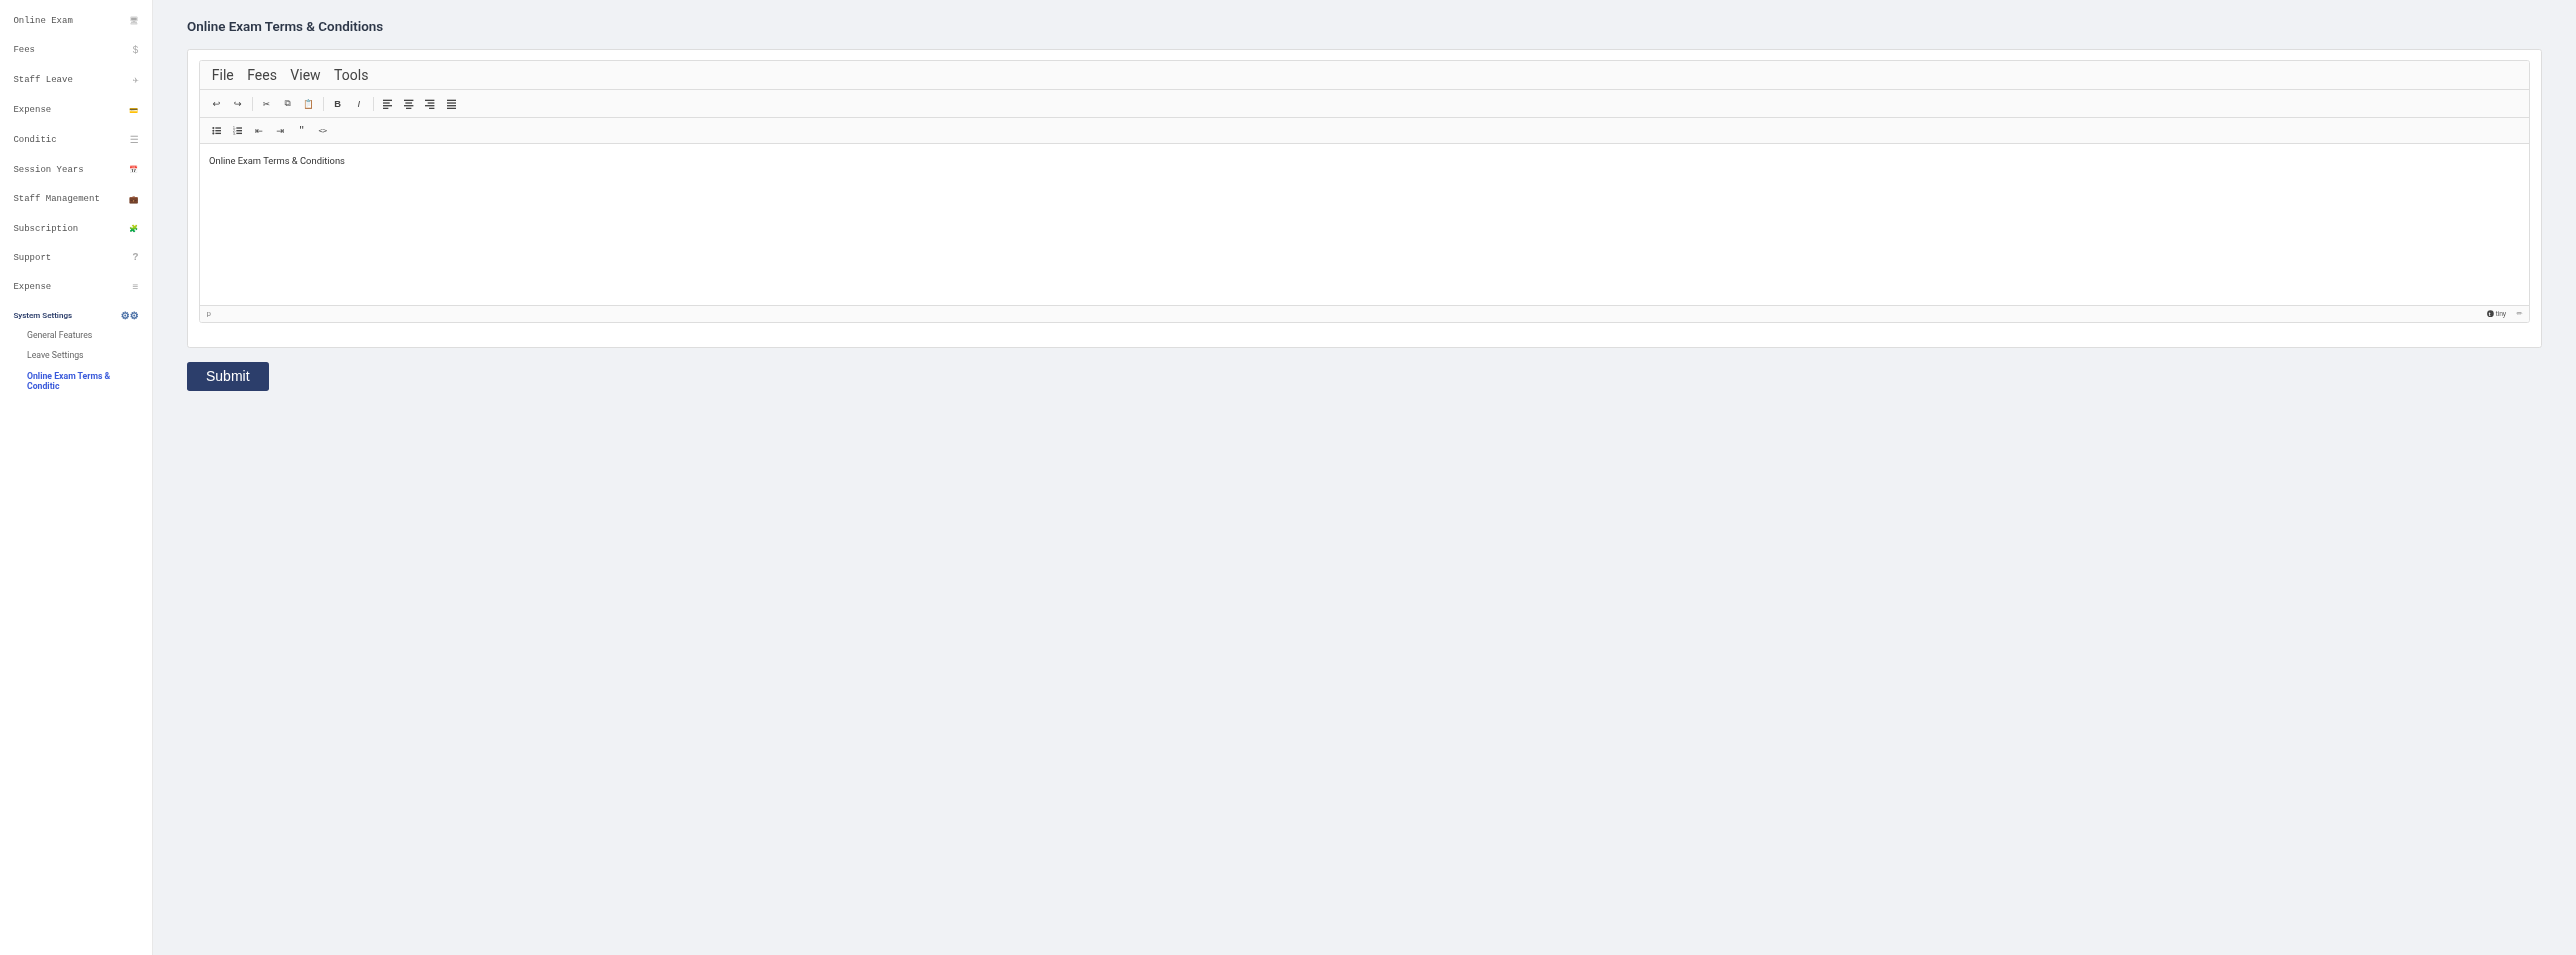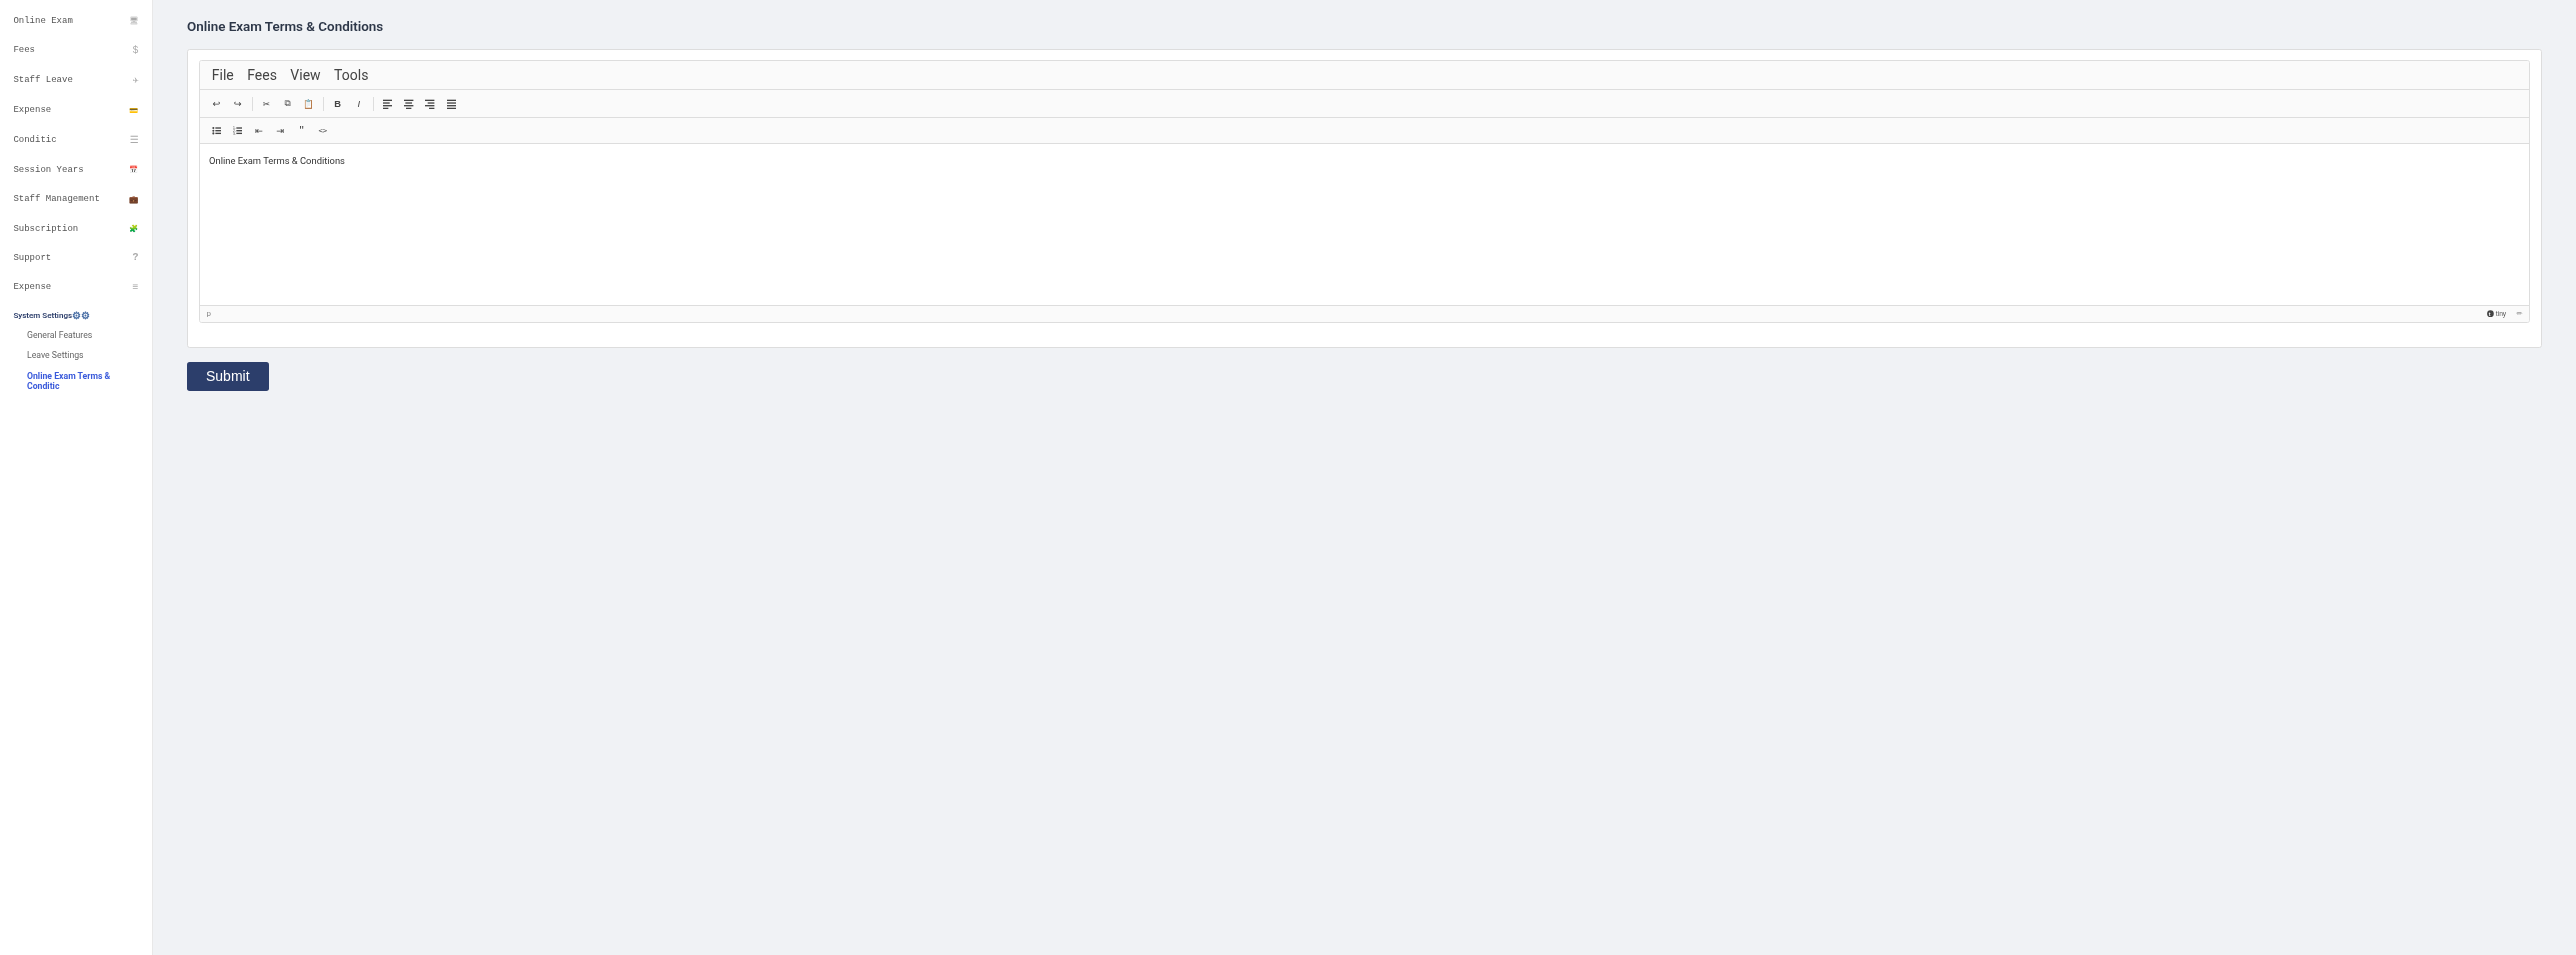--- a/index.html
+++ b/index.html
@@ -36,21 +36,21 @@
     .sidebar-item .item-icon { color: #aaa; font-size: 10px; }
 
     .sidebar-section {
       padding: 8px 13.4px 2.7px 13.4px;
       font-size: 8px;
       font-weight: 600;
       color: #2c3e6b;
       text-transform: none;
       display: flex;
       align-items: center;
-      justify-content: flex-start;
+      justify-content: space-between;
       cursor: pointer;
     }
     .sidebar-section .item-icon { color: #4a6fa5; font-size: 10px; }
 
     .sidebar-sub-item {
       padding: 5.4px 13.4px 5.4px 27px;
       cursor: pointer;
       color: #666;
       font-size: 8.7px;
     }

